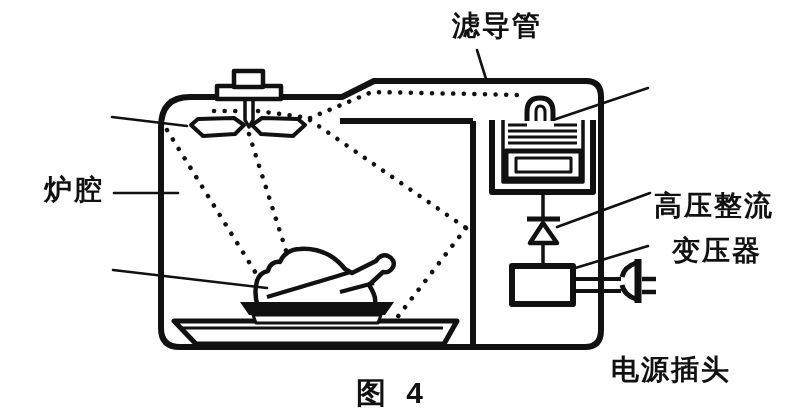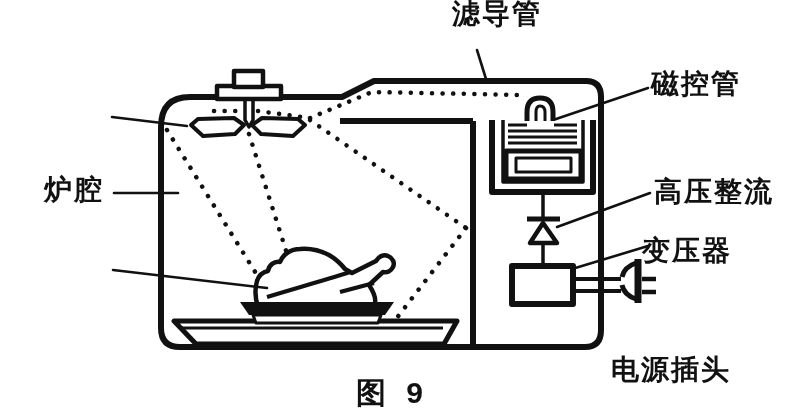--- a/index.html
+++ b/index.html
@@ -118,21 +118,20 @@
         <path d="M 556,119 L 648,88"></path>
         <path d="M 112,117 L 187,126"></path>
         <path d="M 114,193 L 178,193"></path>
         <path d="M 113,270 L 267,288"></path>
         <path d="M 557,227 L 650,193"></path>
         <path d="M 572,269 L 648,246"></path>
       </g>
     </g>
   </svg>
 
-  <div class="cn-label" style="left:452px;top:0;text-align:right;">滤导管</div>
-  <div class="cn-label" style="left:651px;top:70px;">磁控管</div>
+  <div class="cn-label" style="left:452px;top:12px;text-align:right;">滤导管</div>
   <div class="cn-label" style="left:44px;top:176px;text-align:center;">炉腔</div>
-  <div class="cn-label" style="left:654px;top:178px;">高压整流</div>
-  <div class="cn-label" style="left:642px;top:237px;">变压器</div>
+  <div class="cn-label" style="left:654px;top:192px;">高压整流</div>
+  <div class="cn-label" style="left:672px;top:237px;">变压器</div>
   <div class="cn-label" style="left:611px;top:316px;margin-top:40px;">电源插头</div>
 
-  <div class="caption" style="left:356px;top:378px;">图 9</div>
+  <div class="caption" style="left:356px;top:378px;">图 4</div>
 </div>
 
 </body></html>

